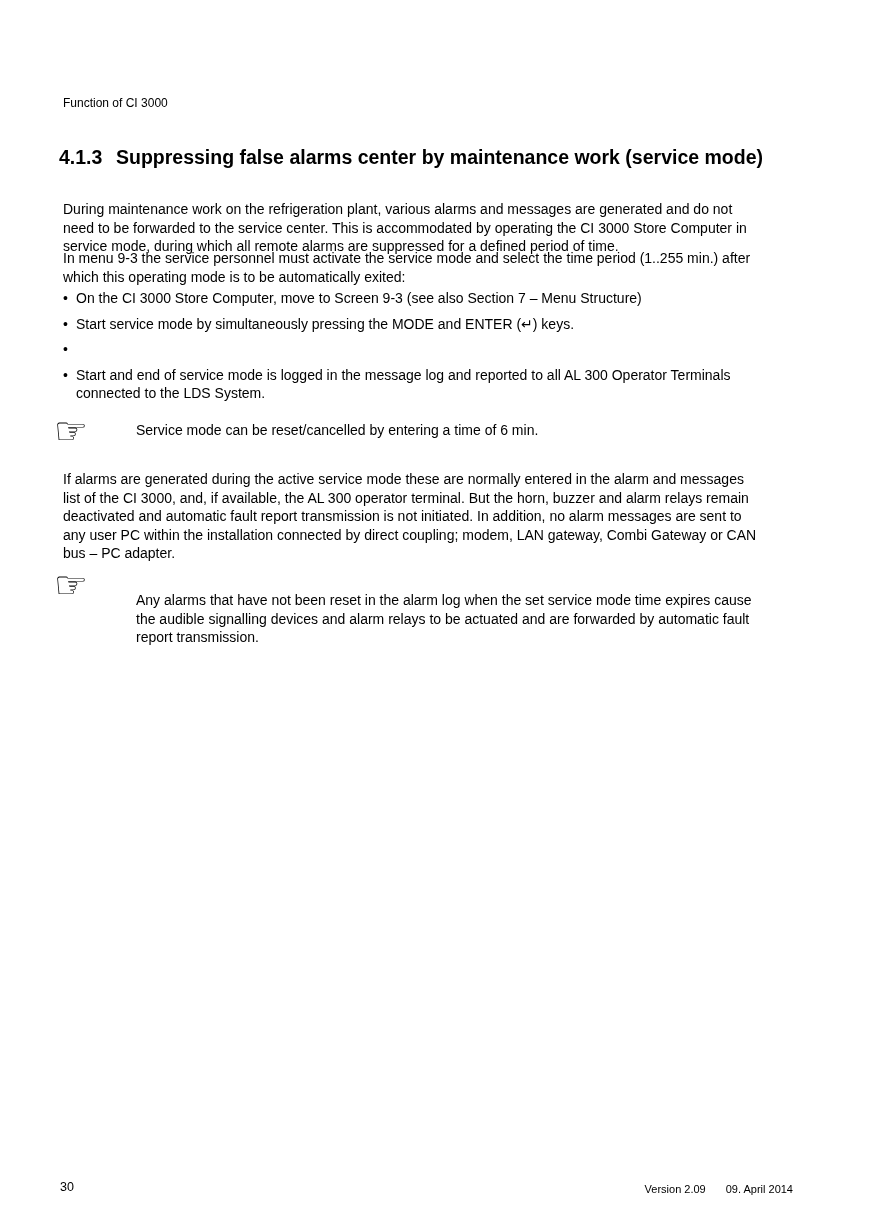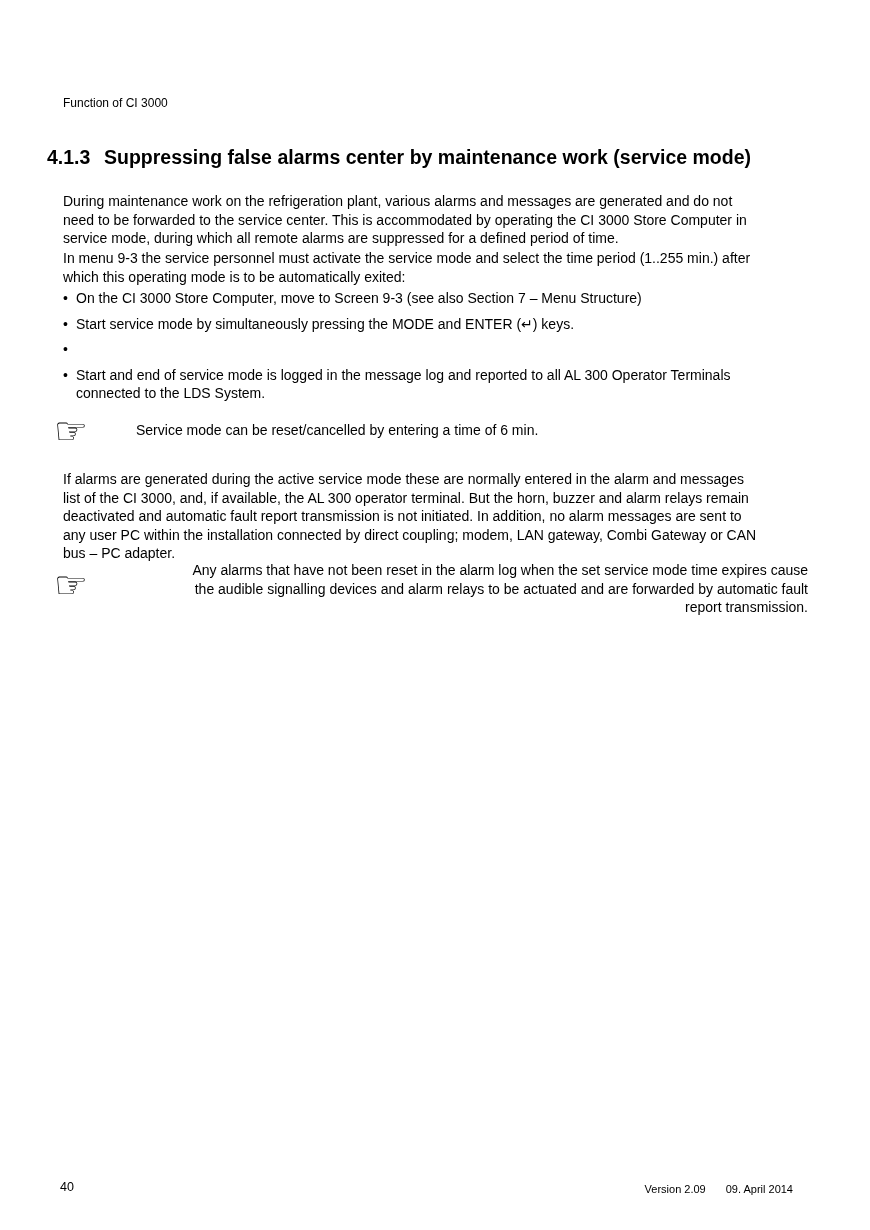--- a/index.html
+++ b/index.html
@@ -14,35 +14,35 @@
     overflow: hidden;
     margin: 0 auto;
   }
   .abs { position: absolute; }
   .running-header {
     left: 63px; top: 96px;
     font-size: 12px;
     line-height: 14px;
   }
   .heading {
-    left: 47px; top: 145px;
+    left: 59px; top: 145px;
     display: flex;
     font-size: 19.5px;
     font-weight: bold;
     line-height: 24px;
     white-space: nowrap;
   }
   .heading .h-num { width: 57px; flex: 0 0 57px; }
   .body-text {
     font-size: 14px;
     line-height: 18.5px;
     white-space: pre-line;
     width: 745px;
   }
-  .para1 { left: 63px; top: 192px; }
+  .para1 { left: 63px; top: 200px; }
   .para2 { left: 63px; top: 249px; }
   .para3 { left: 63px; top: 470px; }
   .bullet-list {
     left: 63px; top: 289px;
     list-style: none;
     width: 745px;
   }
   .bullet-list li {
     display: flex;
     margin-bottom: 7px;
@@ -58,21 +58,21 @@
   }
   .hand-1 { left: 54px; top: 412px; }
   .hand-2 { left: 54px; top: 566px; }
   .note-text {
     font-size: 14px;
     line-height: 18.5px;
     white-space: pre-line;
     width: 672px;
   }
   .note-text-1 { left: 136px; top: 421px; }
-  .note-text-2 { left: 136px; top: 561px; text-align: right; }
+  .note-text-2 { left: 136px; top: 591px; }
   .footer-page-number {
     left: 60px; top: 1180px;
     font-size: 12.5px;
   }
   .footer-right {
     right: 77px; top: 1183px;
     font-size: 11px;
     display: flex;
     gap: 20px;
     white-space: nowrap;
@@ -123,20 +123,20 @@
 list of the CI 3000, and, if available, the AL 300 operator terminal. But the horn, buzzer and alarm relays remain
 deactivated and automatic fault report transmission is not initiated. In addition, no alarm messages are sent to
 any user PC within the installation connected by direct coupling; modem, LAN gateway, Combi Gateway or CAN
 bus – PC adapter.</div>
 
   <span class="abs hand-icon hand-2">☞</span>
   <div class="abs note-text note-text-2">Any alarms that have not been reset in the alarm log when the set service mode time expires cause
 the audible signalling devices and alarm relays to be actuated and are forwarded by automatic fault
 report transmission.</div>
 
-  <div class="abs footer-page-number">40</div>
+  <div class="abs footer-page-number">30</div>
 
   <div class="abs footer-right">
     <span>Version 2.09</span>
     <span>09. April 2014</span>
   </div>
 
 </div>
 
 </body></html>

